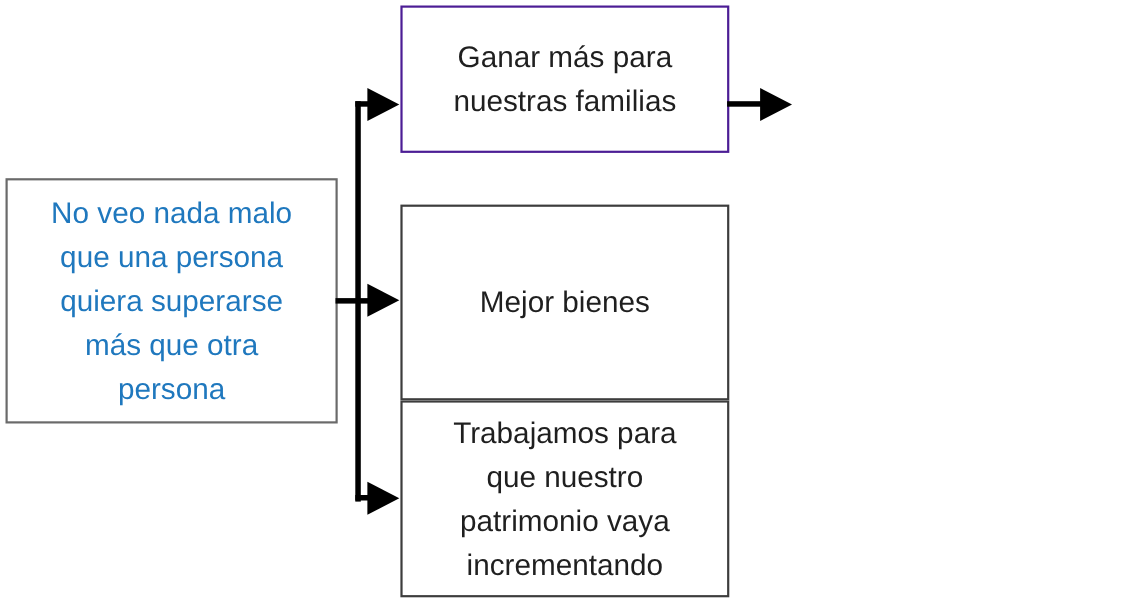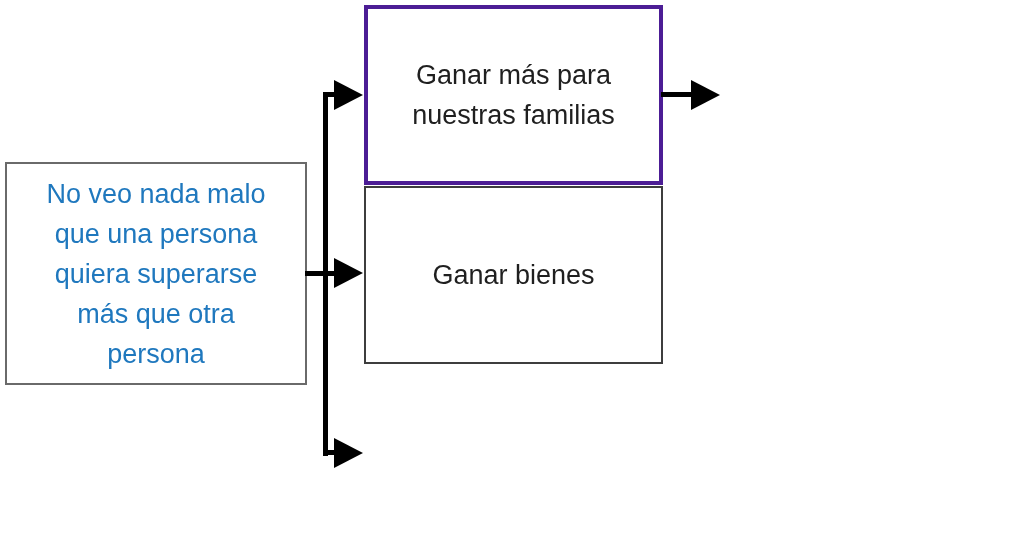--- a/index.html
+++ b/index.html
@@ -25,21 +25,21 @@
     text-align: center;
     font-size: 27px;
     line-height: 40px;
     color: #1f1f1f;
   }
   .node .node-text {
     white-space: pre-line;
     padding: 0 8px;
   }
   #node-opinion   { left: 5px;   top: 162px; width: 302px; height: 223px; border: 2px solid #6a6a6a; }
-  #node-reason-1  { left: 364px; top: 5px;   width: 299px; height: 180px; border: 4px solid #4c1d95; }
+  #node-reason-1  { left: 364px; top: 5px;   width: 299px; height: 134px; border: 2px solid #4c1d95; }
   #node-reason-2  { left: 364px; top: 186px; width: 299px; height: 178px; border: 2px solid #3d3d3d; }
   #node-reason-3  { left: 364px; top: 364px; width: 299px; height: 179px; border: 2px solid #3d3d3d; }
   #node-outcome   { left: 720px; top: 8px;   width: 300px; height: 177px; border: 2px solid #4a4a4a; }
 
   .line {
     position: absolute;
     background: #000000;
   }
   #line-stem          { left: 305px; top: 271px; width: 32px; height: 5px; }
   #line-vertical      { left: 323px; top: 92px;  width: 5px;  height: 364px; }
@@ -72,23 +72,29 @@
 más que otra
 persona</span>
   </div>
 
   <div id="node-reason-1" class="node">
     <span class="node-text">Ganar más para
 nuestras familias</span>
   </div>
 
   <div id="node-reason-2" class="node">
-    <span class="node-text">Ganar bienes</span>
+    <span class="node-text">Mejor bienes</span>
   </div>
 
+  <div id="node-reason-3" class="node">
+    <span class="node-text">Trabajamos para
+que nuestro
+patrimonio vaya
+incrementando</span>
+  </div>
 
 
   <div id="line-stem" class="line"></div>
   <div id="line-vertical" class="line"></div>
   <div id="line-branch-top" class="line"></div>
   <div id="line-branch-bottom" class="line"></div>
   <div id="line-to-outcome" class="line"></div>
 
   <div id="arrowhead-top" class="arrowhead"></div>
   <div id="arrowhead-middle" class="arrowhead"></div>

